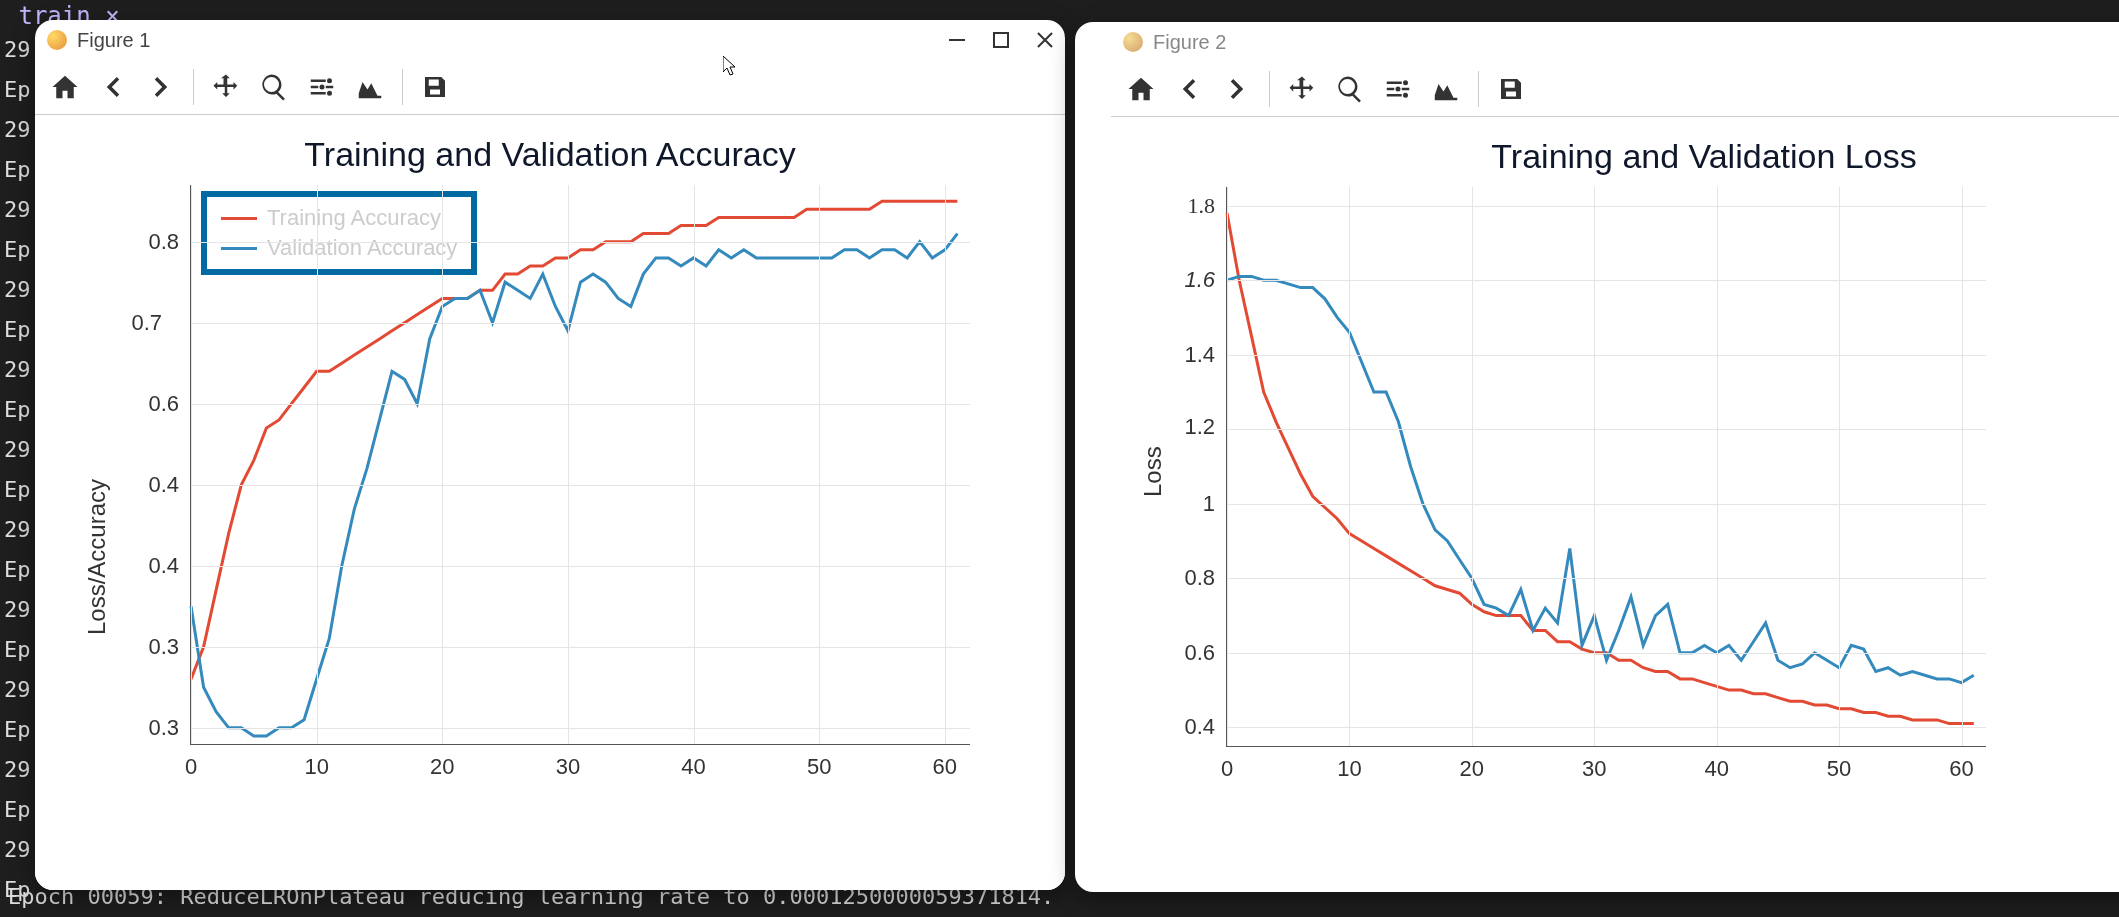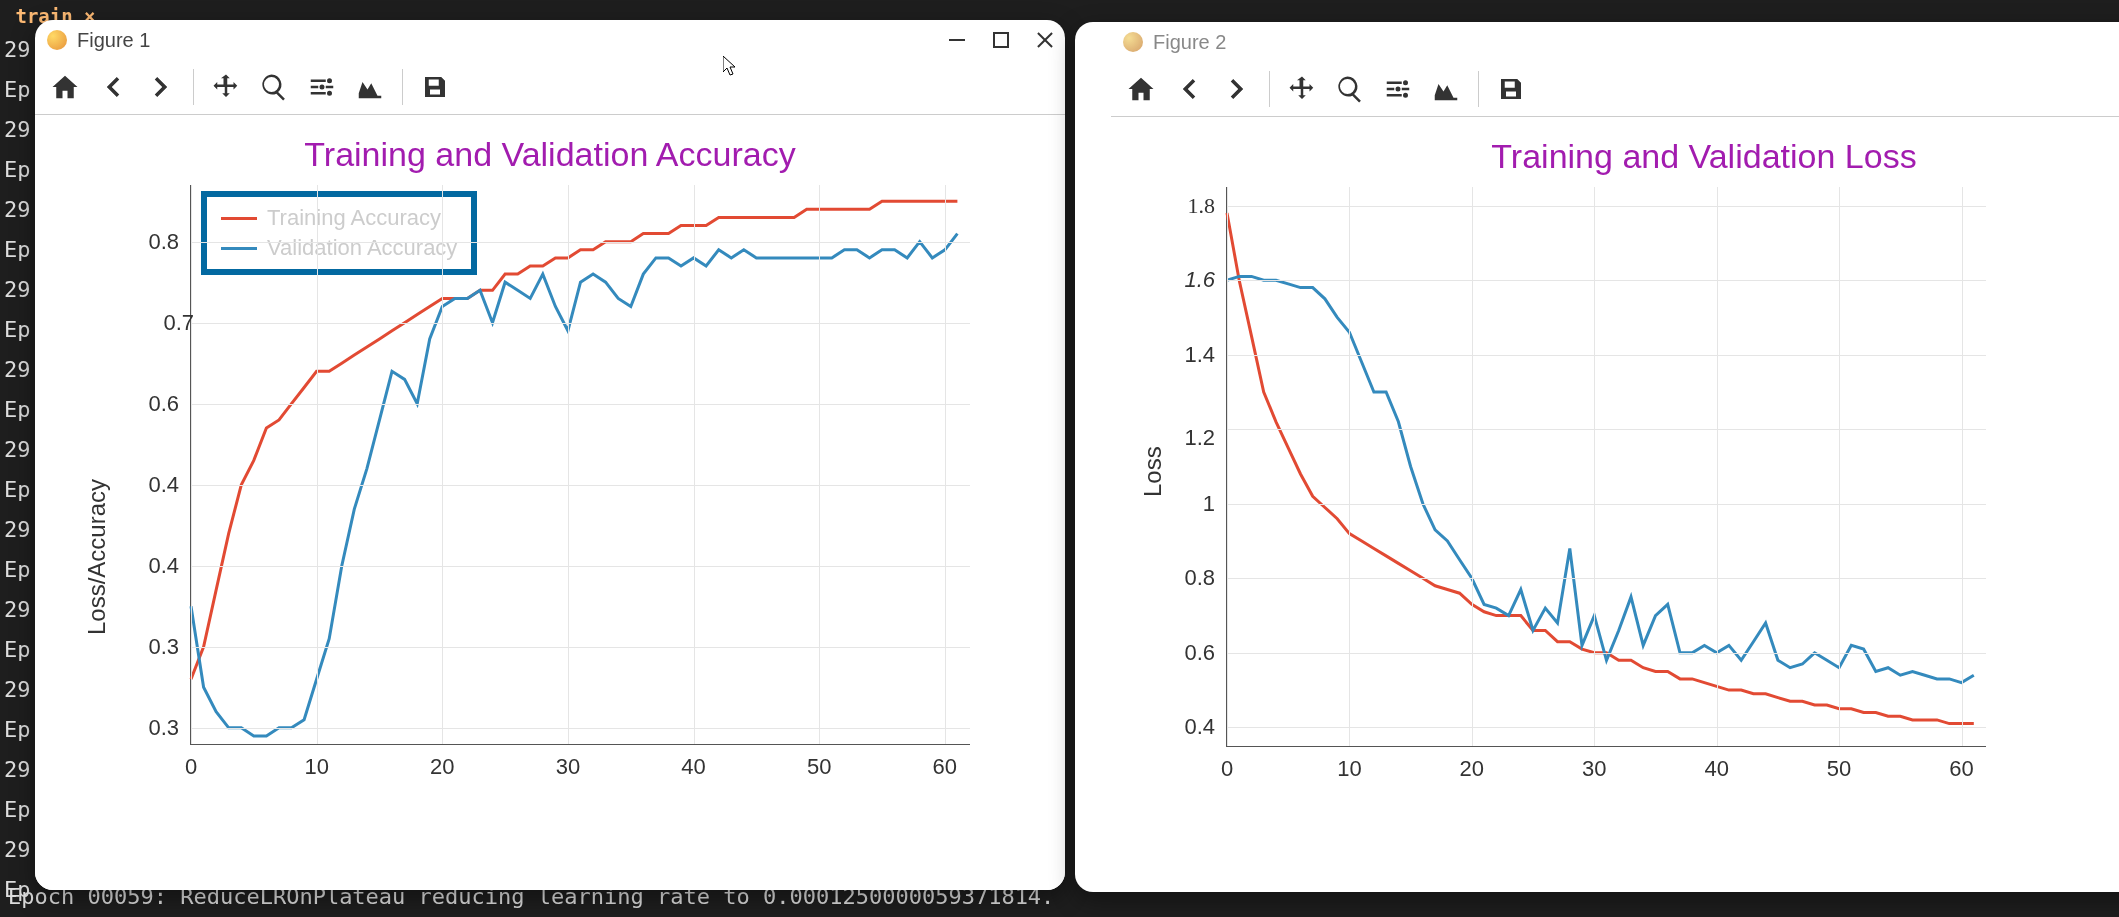--- a/index.html
+++ b/index.html
@@ -20,23 +20,22 @@
     font-family: "DejaVu Sans Mono", monospace;
     font-size: 22px;
     line-height: 40px;
     color: #ddd;
     padding-left: 4px;
     padding-top: 2px;
   }
   .tab-bar {
     height: 28px;
     line-height: 28px;
-    font-size: 19px;
-    color: #fdba74;
-    font-weight: bold;
+    font-size: 24px;
+    color: #c4b5fd;
   }
   .term-lines {
     padding-top: 0px;
   }
   .bottom-line {
     position: absolute;
     left: 8px;
     bottom: 8px;
     font-family: "DejaVu Sans Mono", monospace;
     font-size: 22px;
@@ -120,21 +119,21 @@
   }
   .fig1 .axes { left: 155px; top: 70px; width: 780px; height: 560px; border-left:1px solid #555; border-bottom:1px solid #555; }
   .fig2 .axes { left: 115px; top: 70px; width: 760px; height: 560px; border-left:1px solid #555; border-bottom:1px solid #555; }
 
   .grid-line-h, .grid-line-v { position:absolute; background:#e5e5e5; }
   .grid-line-h { height:1px; left:0; right:0; }
   .grid-line-v { width:1px; top:0; bottom:0; }
 
   .tick-label { position:absolute; font-size:22px; color:#333; text-align:center; }
   .ylabel { position:absolute; transform: rotate(-90deg); transform-origin: left top; font-size:24px; color:#333; }
-  .chart-title { position:absolute; font-size:34px; color:#a21caf; text-align:center; width:100%; top:20px; }
+  .chart-title { position:absolute; font-size:34px; color:#0f172a; text-align:center; width:100%; top:20px; }
 
   .legend-box {
     position:absolute;
     border:6px solid #0369a1;
     background:rgba(255,255,255,0.95);
     font-size:22px;
     padding: 6px 14px;
   }
   .legend-row { display:flex; align-items:center; gap:10px; padding:2px 0; }
   .legend-swatch { width:36px; height:3px; }
@@ -270,21 +269,21 @@
         <div class="tick-label" style="right: 791px; top: 529.797px; width: 60px; text-align: right;">0.3</div>
         <div class="grid-line-h" style="top: 461.783px;"></div>
         <div class="tick-label" style="right: 791px; top: 448.783px; width: 60px; text-align: right;">0.3</div>
         <div class="grid-line-h" style="top: 380.768px;"></div>
         <div class="tick-label" style="right: 791px; top: 367.768px; width: 60px; text-align: right;">0.4</div>
         <div class="grid-line-h" style="top: 299.754px;"></div>
         <div class="tick-label" style="right: 791px; top: 286.754px; width: 60px; text-align: right;">0.4</div>
         <div class="grid-line-h" style="top: 218.739px;"></div>
         <div class="tick-label" style="right: 791px; top: 205.739px; width: 60px; text-align: right;">0.6</div>
         <div class="grid-line-h" style="top: 137.725px;"></div>
-        <div class="tick-label" style="right: 776px; top: 124.725px; width: 60px; text-align: right;">0.7</div>
+        <div class="tick-label" style="right: 808px; top: 124.725px; width: 60px; text-align: right;">0.7</div>
         <div class="grid-line-h" style="top: 56.7101px;"></div>
         <div class="tick-label" style="right: 791px; top: 43.7101px; width: 60px; text-align: right;">0.8</div>
       </div>
   </div>
 </div>
 
 <div class="fig-window fig2">
   <div class="titlebar">
     <span class="title-icon"></span>
     <span>Figure 2</span>
@@ -361,21 +360,21 @@
         <div class="tick-label" style="left: 714.516px; top: 569px; width: 40px;">60</div>
         <div class="grid-line-h" style="top: 540.367px;"></div>
         <div class="tick-label" style="right: 771px; top: 527.367px; width: 60px; text-align: right;">0.4</div>
         <div class="grid-line-h" style="top: 465.833px;"></div>
         <div class="tick-label" style="right: 771px; top: 452.833px; width: 60px; text-align: right;">0.6</div>
         <div class="grid-line-h" style="top: 391.3px;"></div>
         <div class="tick-label" style="right: 771px; top: 378.3px; width: 60px; text-align: right;">0.8</div>
         <div class="grid-line-h" style="top: 316.767px;"></div>
         <div class="tick-label" style="right: 771px; top: 303.767px; width: 60px; text-align: right;">1</div>
         <div class="grid-line-h" style="top: 242.233px;"></div>
-        <div class="tick-label" style="right: 771px; top: 238px; width: 60px; text-align: right;">1.2</div>
+        <div class="tick-label" style="right: 771px; top: 227px; width: 60px; text-align: right;">1.2</div>
         <div class="grid-line-h" style="top: 167.7px;"></div>
         <div class="tick-label" style="right: 771px; top: 154.7px; width: 60px; text-align: right;">1.4</div>
         <div class="grid-line-h" style="top: 93.1667px;"></div>
         <div class="tick-label" style="right: 771px; top: 80.1667px; width: 60px; text-align: right; font-style: italic;">1.6</div>
         <div class="grid-line-h" style="top: 18.6333px;"></div>
         <div class="tick-label" style="right: 771px; top: 5.63333px; width: 60px; text-align: right; font-family: Liberation Serif, serif;">1.8</div>
       </div>
   </div>
 </div>
 

